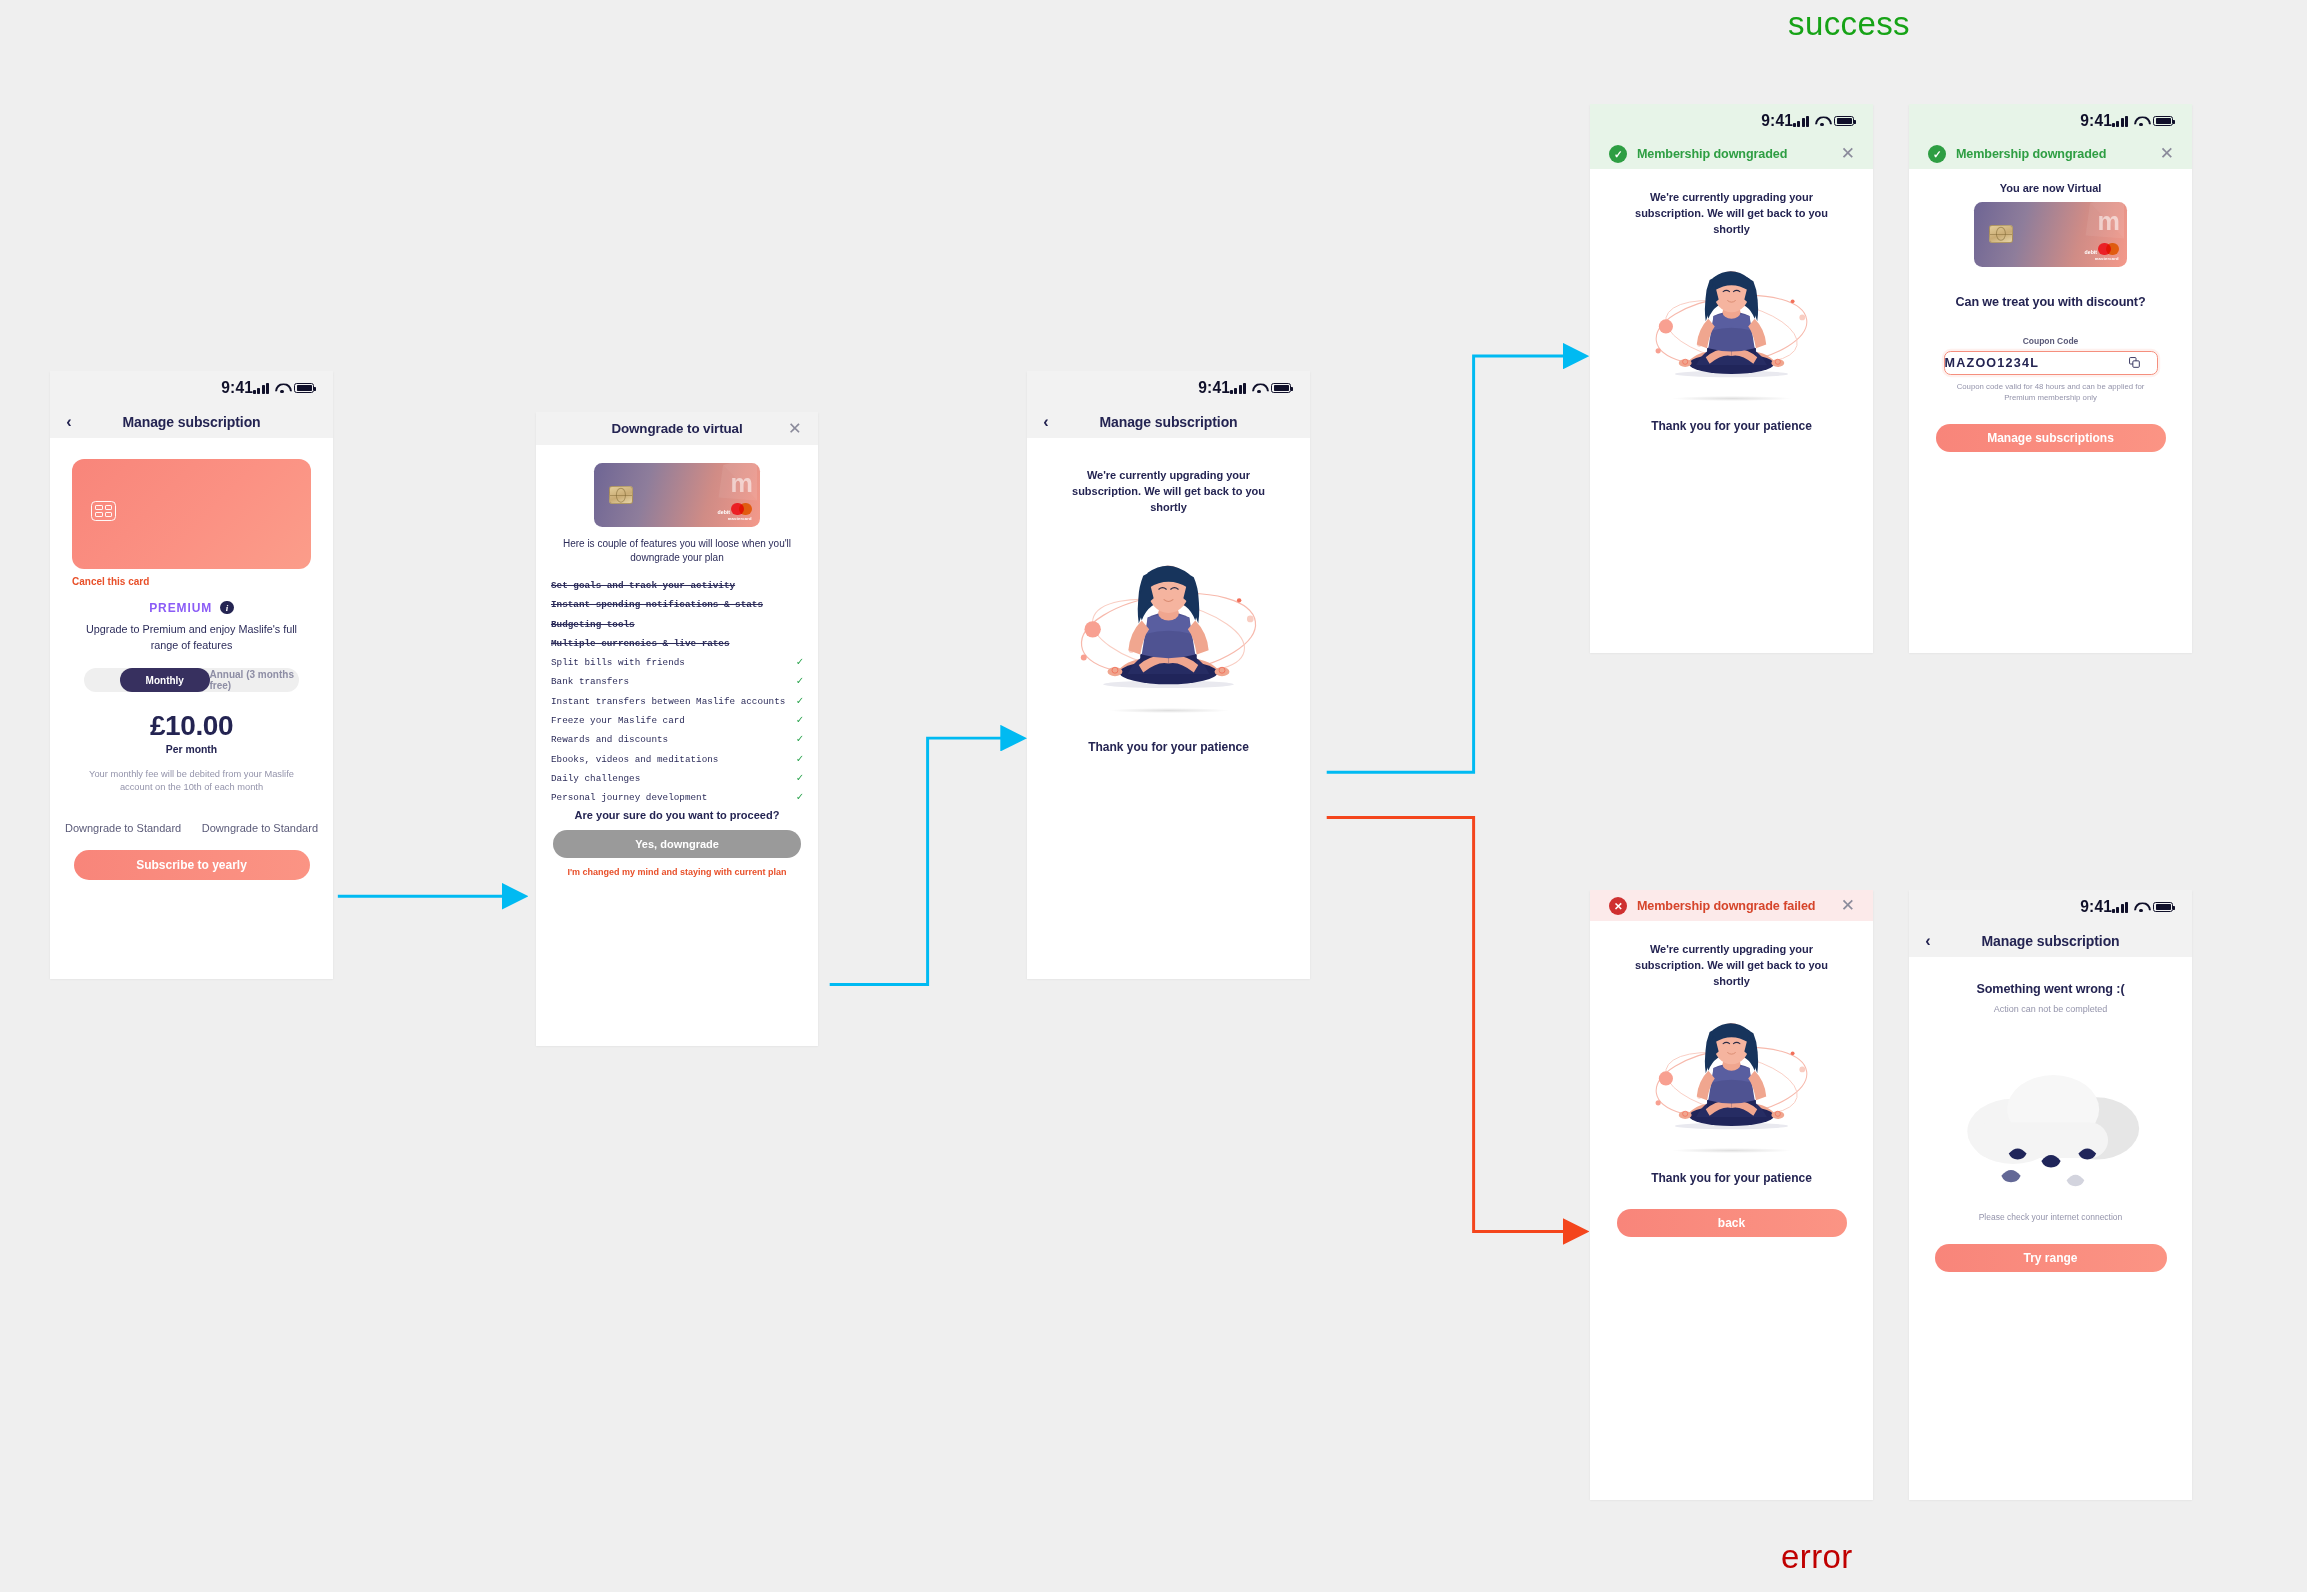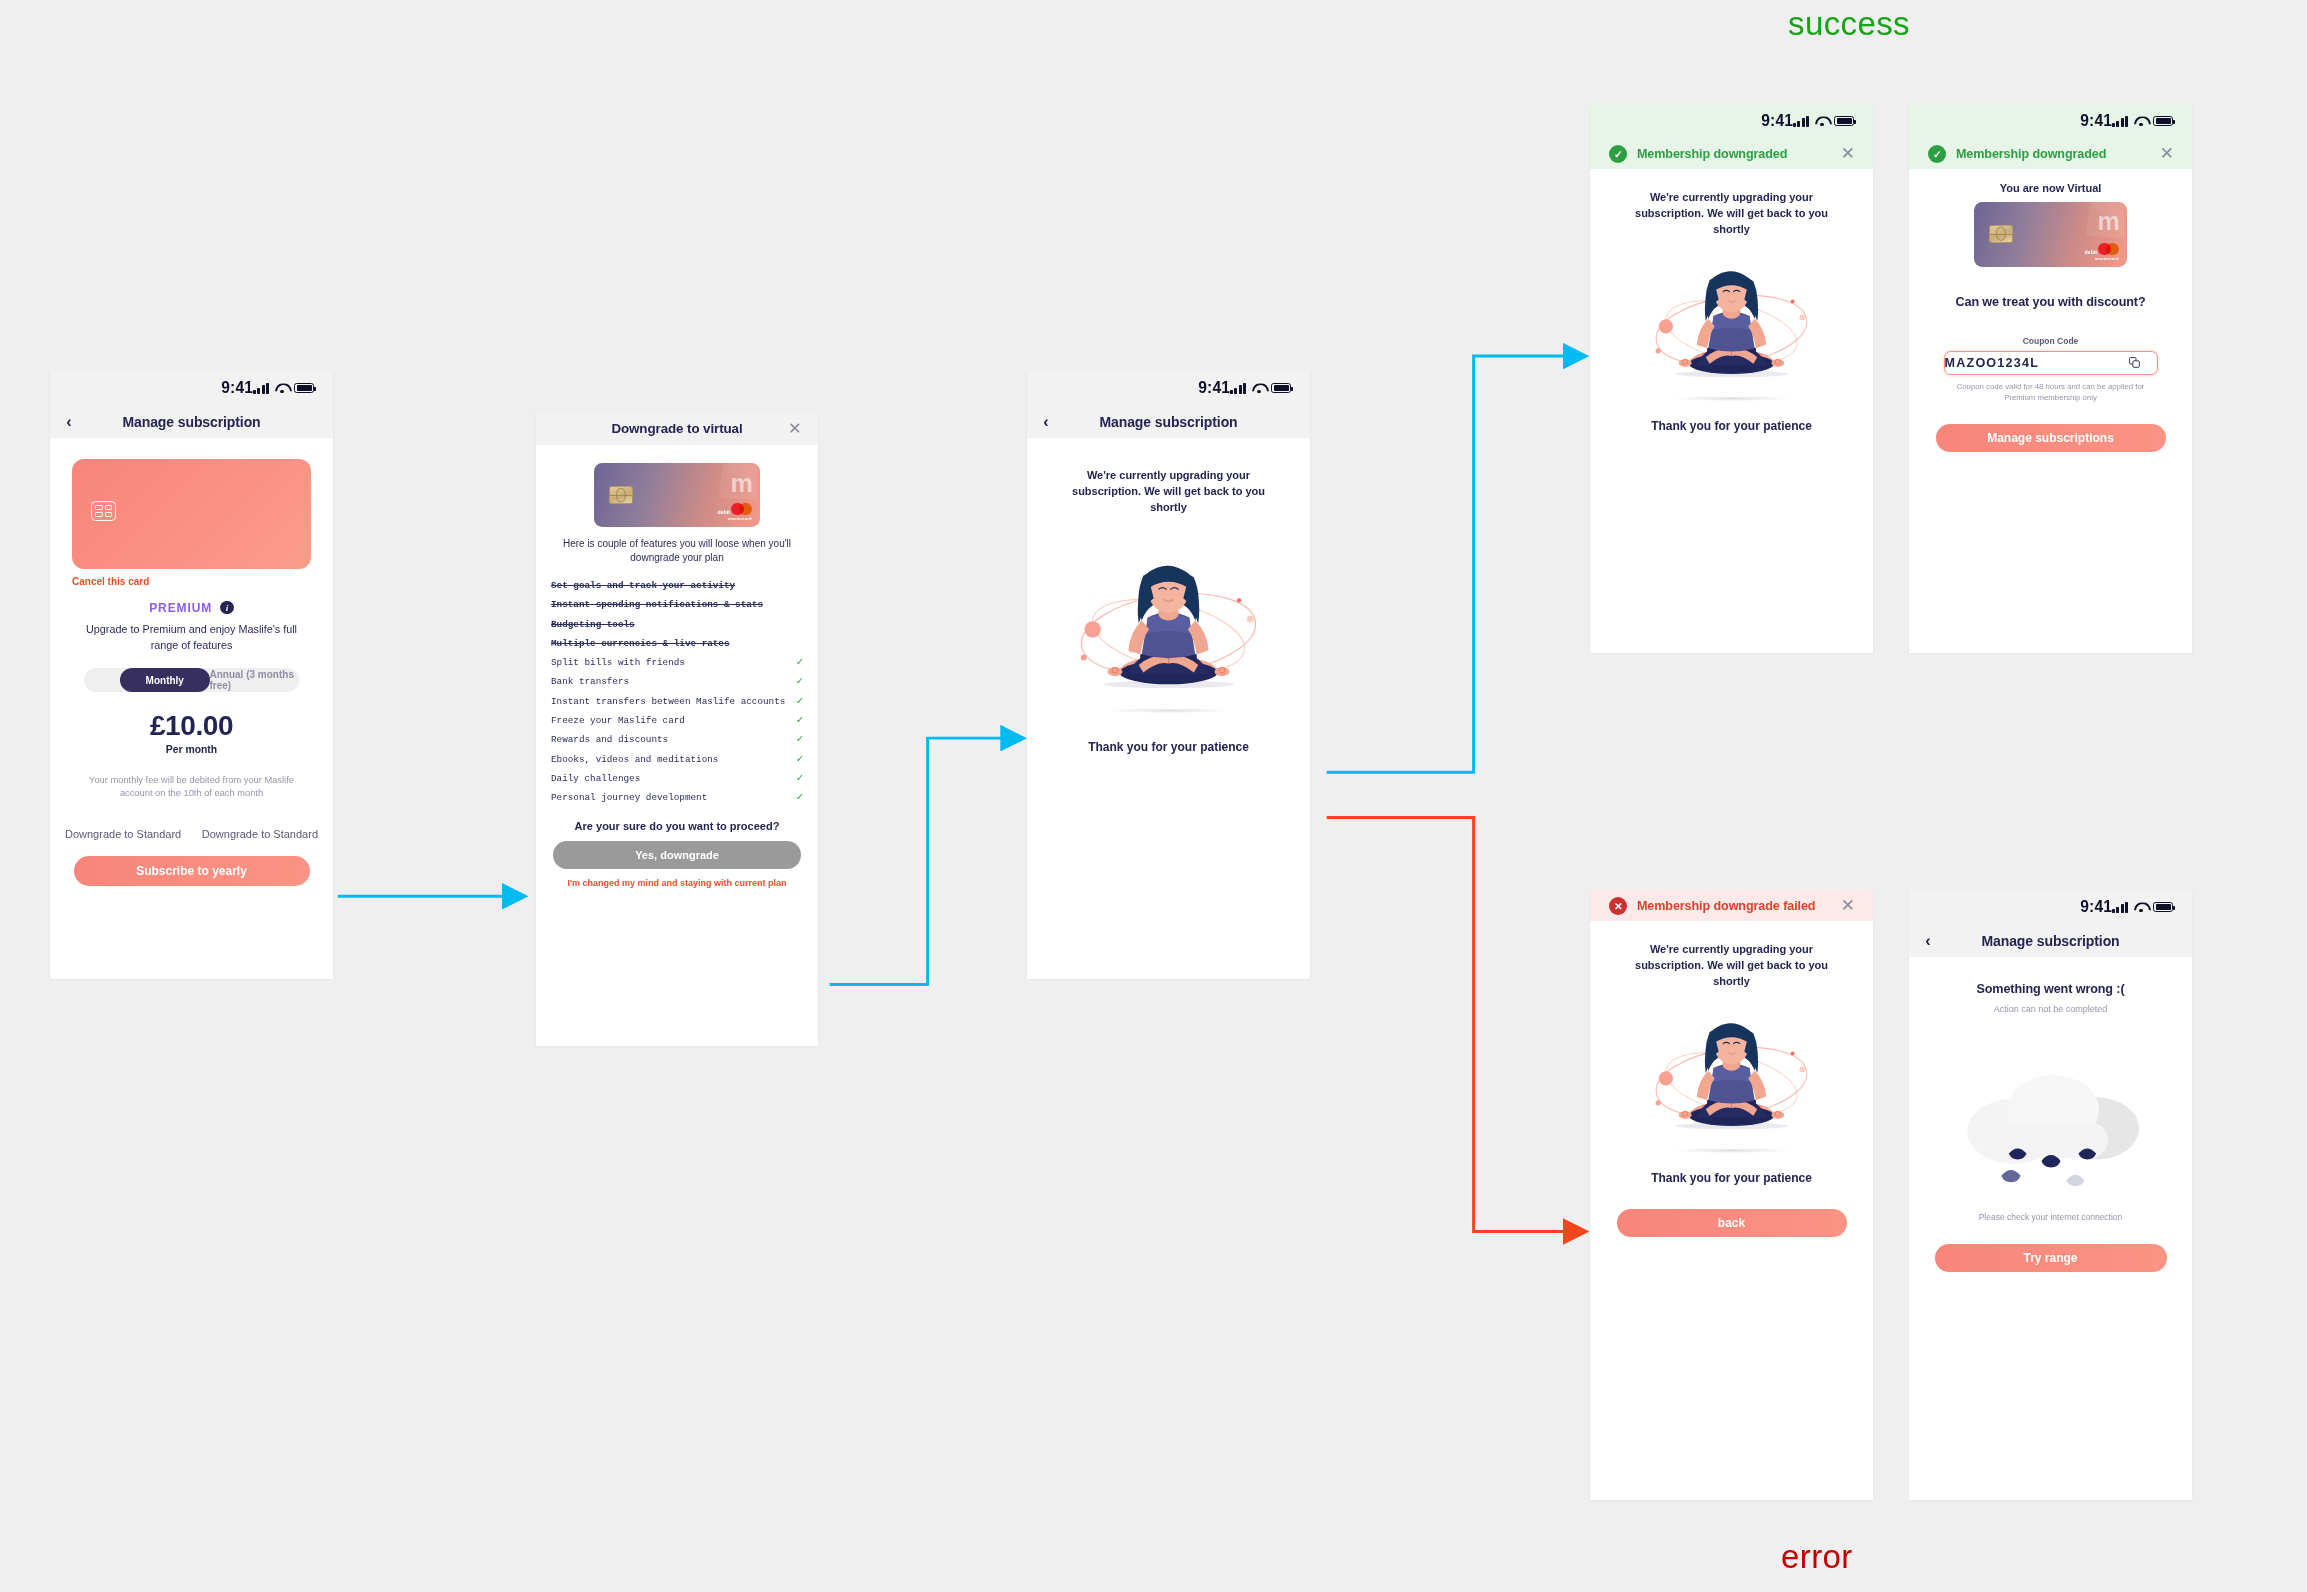--- a/index.html
+++ b/index.html
@@ -140,21 +140,21 @@
     background:#efefef; border-radius:13.4px; display:flex;padding-left:36px;
   }
   .toggle-opt {
     flex:1; display:flex; align-items:center; justify-content:center;
     font-size:10px; font-weight:700; color:#8e8ea5; border-radius:13.4px;
   }
   .toggle-opt.active { background:#37305f; color:#fff; }
   .price { margin-top:18px; text-align:center; font-size:28px; font-weight:700; color:#242452; letter-spacing:-0.4px; }
   .price-period { margin-top:1.5px; text-align:center; font-size:10.4px; font-weight:600; color:#242452; }
   .fee-note {
-    margin:19px auto 0; width:223px; text-align:center;
+    margin:13px auto 0; width:223px; text-align:center;
     font-size:9.3px; line-height:1.4; color:#9494ab;
   }
   .downgrade-row {
     display:flex; justify-content:space-between;
     padding:0 15px; margin-top:28px;
   }
   .downgrade-link { font-size:11px; color:#5a5a78; }
   .btn {
     display:flex; align-items:center; justify-content:center;
     border-radius:18px; font-weight:700; color:#fff;
@@ -210,21 +210,21 @@
     font-size:10px; line-height:1.4; color:#2c2c5a; font-weight:500;
   }
   .feat-list { margin:10.4px 15px 0;font-family:Liberation Mono, monospace; }
   .feat-item {
     display:flex; align-items:center; justify-content:space-between;
     height:19.3px; font-size:9.3px; color:#2c2c5a;
   }
   .feat-item.lost { font-weight:700; text-decoration:line-through; }
   .tick { color:#22a046; font-size:11px; font-weight:700; line-height:1; }
   .proceed-q {
-    margin-top:13px; text-align:center;
+    margin-top:2px; text-align:center;
     font-size:11px; font-weight:700; color:#242452;
   }
   #yes-downgrade {
     margin:9px auto 0; width:248px; height:27.5px;
     background:#9a9a9a; font-size:11px;
   }
   .changed-mind {
     margin-top:9.6px; text-align:center;
     font-size:9px; font-weight:700; color:#e8502a;
   }

